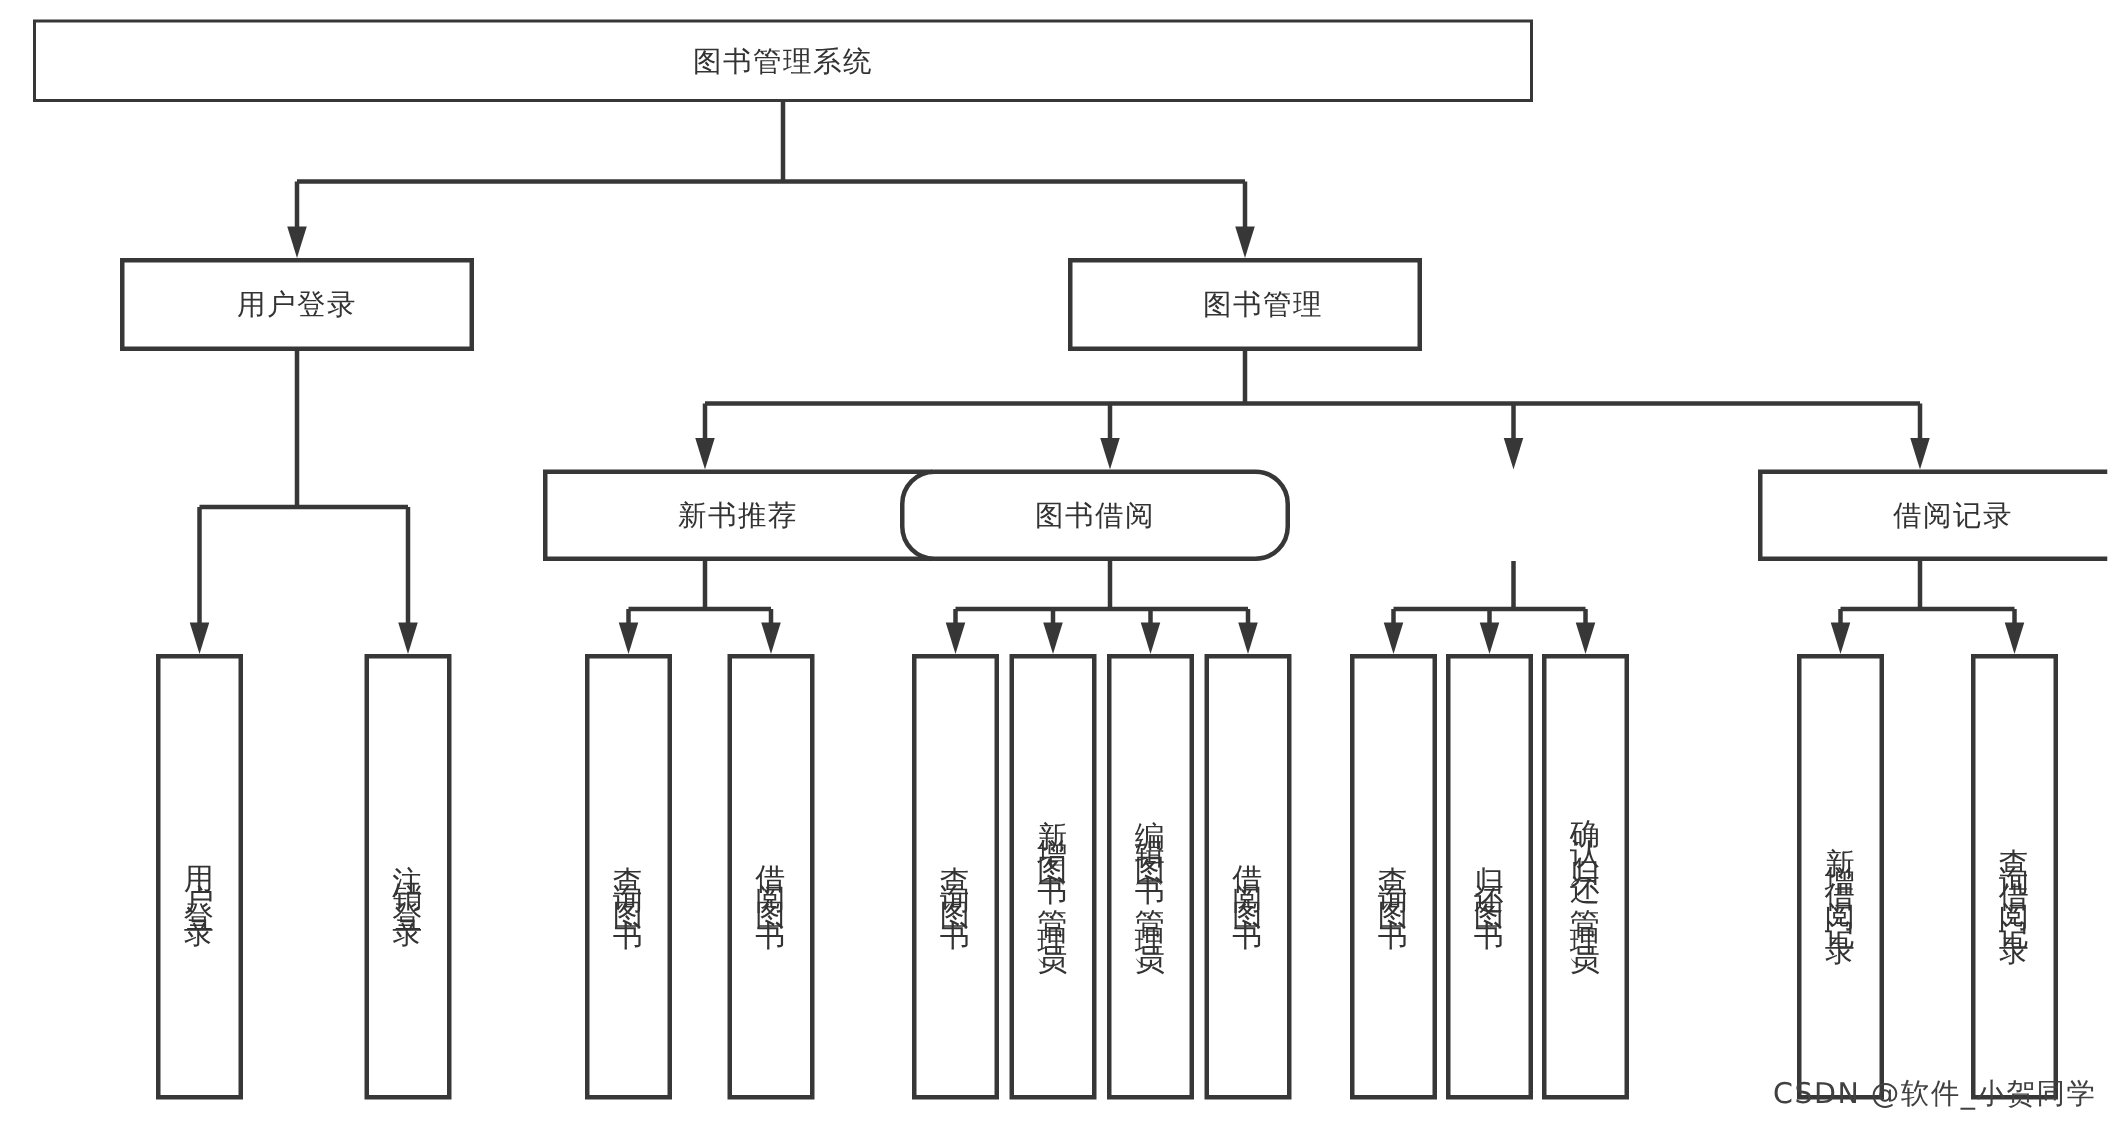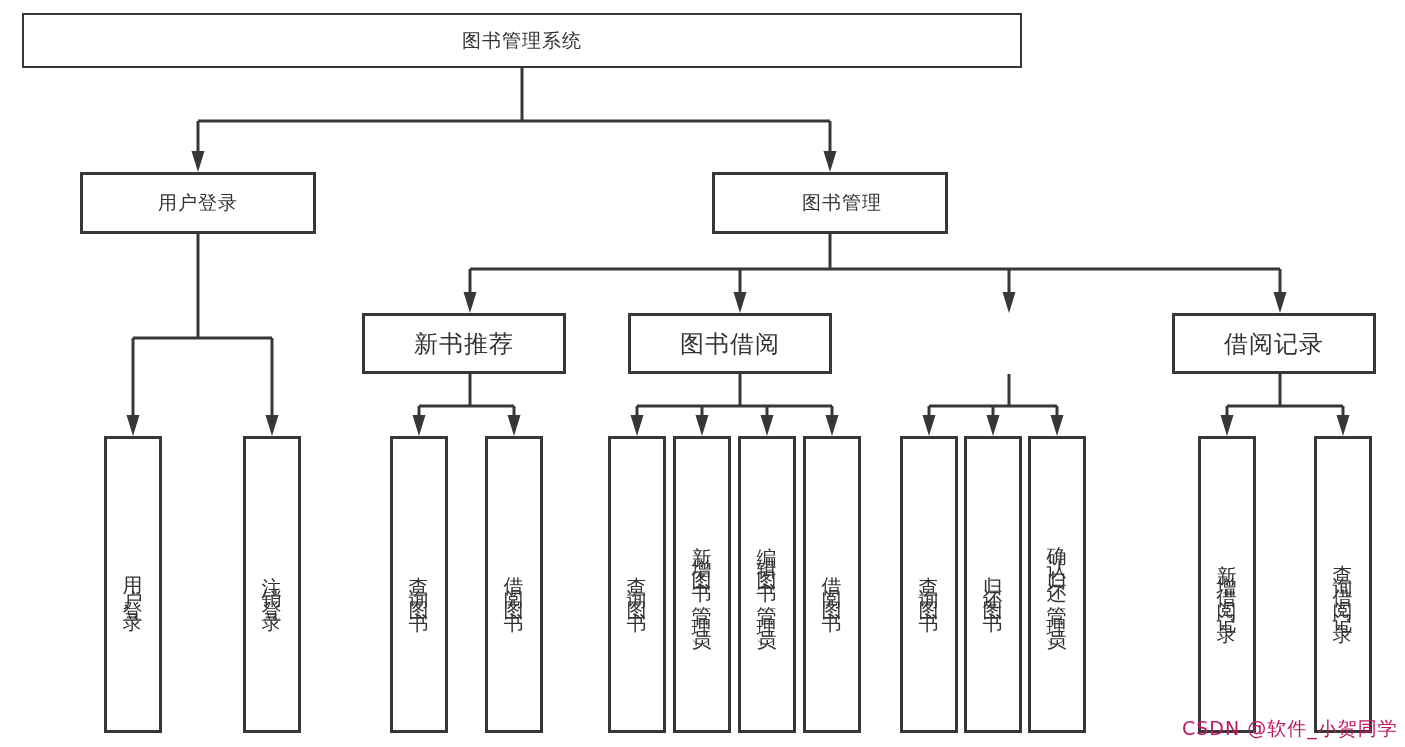--- a/index.html
+++ b/index.html
@@ -27,37 +27,37 @@
     justify-content: center;
     text-align: center;
   }
   .box.root {
     left: 22px; top: 13px; width: 1000px; height: 55px;
     border-width: 2px;
     font-size: 19px;
     letter-spacing: 1px;
   }
   .box.lvl1 { top: 172px; width: 236px; height: 62px; font-size: 19px; letter-spacing: 1px; }
-  .box.lvl2 { top: 313px; width: 204px; height: 61px; font-size: 24px; letter-spacing: 1px; font-family: Liberation Mono, monospace; }
+  .box.lvl2 { top: 313px; width: 260px; height: 61px; font-size: 19px; letter-spacing: 1px; font-family: Liberation Mono, monospace; }
   .box.leaf { top: 436px; width: 58px; height: 297px; }
   .vtext {
     writing-mode: vertical-rl;
     text-orientation: mixed;
     font-size: 20px;
     line-height: 1;
     letter-spacing: 12px;
     white-space: nowrap;
   }
   .watermark {
     position: absolute;
     left: 1182px;
     top: 716px;
     font-size: 19px;
     letter-spacing: 1px;
-    color: #be185d;
+    color: #404040;
     white-space: nowrap;
     z-index: 5;
   }
 </style>
 </head>
 <body>
 
 <div class="canvas">
 
   <svg class="connectors" viewBox="0 0 1405 747" fill="none" stroke="#373737" stroke-width="3">
@@ -143,21 +143,21 @@
   <div class="box lvl1" style="left:80px;">
     <span>用户登录</span>
   </div>
   <div class="box lvl1" style="left:712px;padding-left:24px;">
     <span>图书管理</span>
   </div>
 
   <div class="box lvl2" style="left:362px;">
     <span>新书推荐</span>
   </div>
-  <div class="box lvl2" style="left:628px;">
+  <div class="box lvl2" style="left:600px;border-radius:23px;">
     <span>图书借阅</span>
   </div>
   <div class="box lvl2" style="left:1172px;">
     <span>借阅记录</span>
   </div>
 
   <div class="box leaf" style="left:104px;">
     <span class="vtext">用户登录</span>
   </div>
   <div class="box leaf" style="left:243px;">

